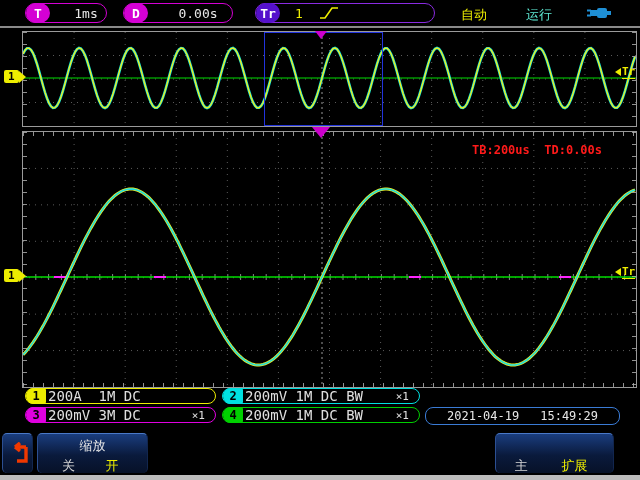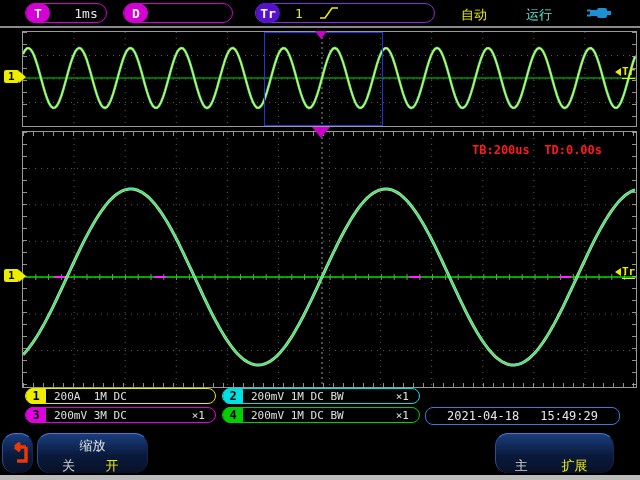--- a/index.html
+++ b/index.html
@@ -50,32 +50,32 @@
   .trmark .arrL{width:0;height:0;border-top:4px solid transparent;border-bottom:4px solid transparent;
        border-right:6px solid #eded00;margin-right:1px;}
   .trmark .txt{border-bottom:1px solid #eded00;}
   #readout-red{position:absolute;left:472px;top:143px;color:#ff1a1a;font-size:12px;
        font-weight:bold;white-space:pre;}
   
   .chbox{position:absolute;height:16px;display:flex;align-items:center;background:#000;
        border-radius:8px;box-sizing:border-box;}
   .chbox .cnum{width:20px;height:16px;display:flex;align-items:center;justify-content:center;
        color:#000;font-weight:bold;font-size:12px;border-radius:8px 2px 2px 8px;}
-  .chbox .cset{color:#e0e0e0;font-size:11px;padding-left:8px;white-space:pre;}
+  .chbox .cset{color:#e0e0e0;font-size:14px;padding-left:2px;white-space:pre;}
   .chbox .cprobe{color:#e0e0e0;font-size:11px;margin-left:auto;padding-right:10px;}
   #ch1{left:25px;top:388px;width:191px;border:1px solid #eded00;} #ch1 .cnum{background:#eded00;}
   #ch2{left:222px;top:388px;width:198px;border:1px solid #00e0e0;} #ch2 .cnum{background:#00e0e0;}
   #ch3{left:25px;top:407px;width:191px;border:1px solid #e000e0;} #ch3 .cnum{background:#e000e0;}
   #ch4{left:222px;top:407px;width:198px;border:1px solid #00d000;} #ch4 .cnum{background:#00d000;}
   #datebox{position:absolute;left:425px;top:407px;width:193px;height:16px;border:1px solid #3a7bd5;
        border-radius:8px;display:flex;align-items:center;justify-content:space-evenly;
        color:#e8e8e8;font-size:12px;}
   
   #menubar{position:absolute;left:0;top:431px;width:640px;height:44px;background:#000;}
-  .softkey{position:absolute;top:2px;height:40px;border-radius:13px;
+  .softkey{position:absolute;top:2px;height:40px;border-radius:5px;
        background:linear-gradient(#1a3d7e,#0a1a3c 55%,#071128);
        border-top:1px solid #4a79c8;border-left:1px solid #2c4f92;border-right:1px solid #12264e;
        box-sizing:border-box;}
   .softkey .title{position:absolute;top:3px;left:0;right:0;text-align:center;color:#e8e8e8;
        font-size:13px;}
   .softkey .opt{position:absolute;top:23px;font-size:13px;color:#d8d8d8;}
   .softkey .opt.active{color:#eded00;}
   #btn-back{left:2px;width:31px;}
   #btn-zoom{left:37px;width:111px;}
   #btn-tbfocus{left:495px;width:119px;}
@@ -85,20 +85,21 @@
 <body>
 
 <div id="scope">
 
   <div class="pill" id="tbox">
     <div class="tag">T</div>
     <div class="val">1ms</div>
   </div>
   <div class="pill" id="dbox">
     <div class="tag">D</div>
+    <div class="val">0.00s</div>
   </div>
   <div class="pill" id="trbox">
     <div class="tag">Tr</div>
     <div class="src">1</div>
     <svg width="22" height="16" viewBox="0 0 22 16">
       <path d="M2 13 h5 l7 -10 h6" fill="none" stroke="#eded00" stroke-width="1.6"></path>
     </svg>
   </div>
   <div class="statusword cjk" style="left:461px;color:#eded00;">自动</div>
   <div class="statusword cjk" style="left:526px;color:#5eead4;">运行</div>
@@ -252,21 +253,21 @@
     <div class="cnum">3</div>
     <div class="cset">200mV 3M DC</div>
     <div class="cprobe">×1</div>
   </div>
   <div class="chbox" id="ch4">
     <div class="cnum">4</div>
     <div class="cset">200mV 1M DC BW</div>
     <div class="cprobe">×1</div>
   </div>
   <div id="datebox">
-    <span>2021-04-18</span>
+    <span>2021-04-19</span>
     <span>15:49:29</span>
   </div>
 
   <div id="menubar">
     <div class="softkey" id="btn-back">
       <svg style="position:absolute;left:4px;top:8px;" width="23" height="24" viewBox="0 0 23 24">
         <path d="M19 5 H8 M8 5 l5 -4 M8 5 l5 4 M19 5 V19 H10" fill="none" stroke="#f03800" stroke-width="3.4"></path>
       </svg>
     </div>
     <div class="softkey cjk" id="btn-zoom">

